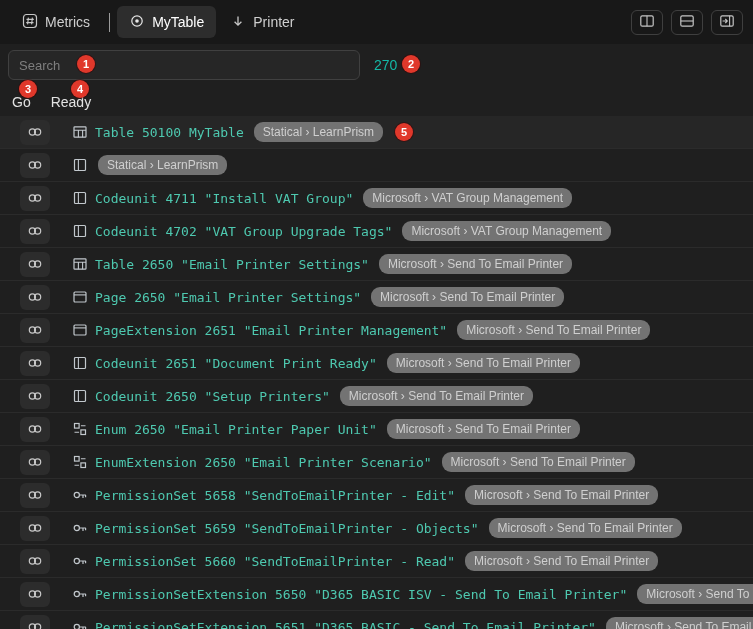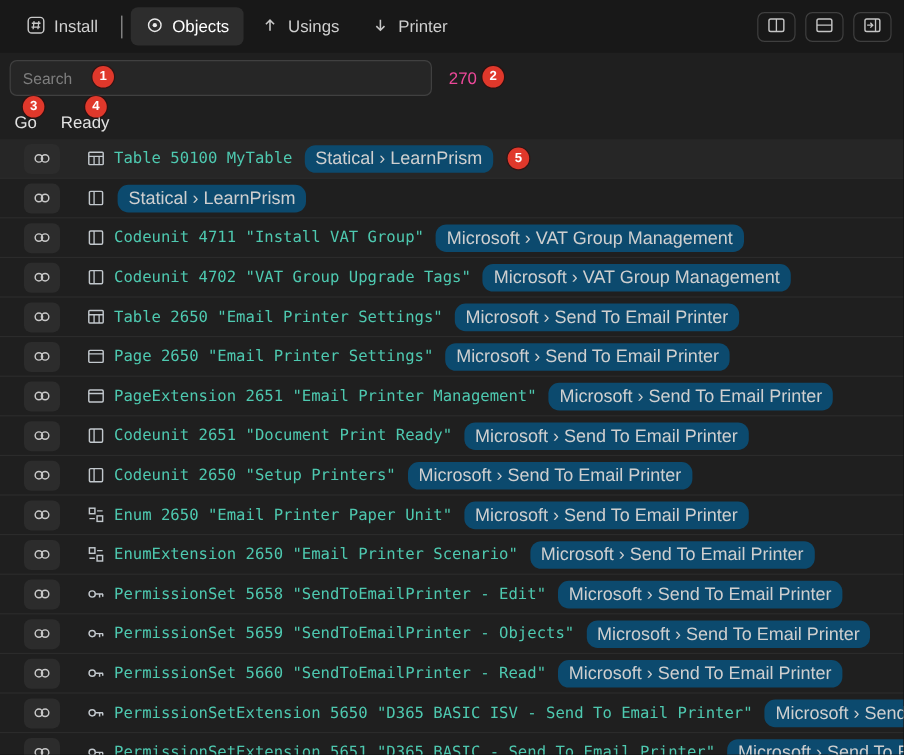--- a/index.html
+++ b/index.html
@@ -38,21 +38,21 @@
   .win-btn svg { width: 16px; height: 16px; }
   
   .search-row { display: flex; align-items: center; padding: 6px 8px 4px 8px; }
   .search-input {
     width: 352px; height: 30px;
     background: #262626; border: 1px solid #404040; border-radius: 6px;
     color: #bef264; padding: 0 10px; font-size: 13px;
     font-family: "Liberation Sans", sans-serif; outline: none;
   }
   .search-input::placeholder { color: #7e7e7e; }
-  .result-count { margin-left: 14px; font-size: 14px; color: #ec4899; }
+  .result-count { margin-left: 14px; font-size: 14px; color: #14b8a6; }
   
   .list-header {
     display: flex; gap: 20px;
     padding: 10px 0 6px 12px;
     font-size: 14px; color: #e2e2e2;
   }
   
   .object-list { width: 100%; }
   .row {
     display: flex; align-items: center;
@@ -70,22 +70,22 @@
   .go-btn svg { width: 16px; height: 16px; }
   .type-icon { width: 16px; height: 16px; margin-left: 22px; flex: none; color: #c2c8cd; }
   .obj-label {
     margin-left: 7px;
     font-family: "DejaVu Sans Mono", "Liberation Mono", monospace;
     font-size: 13px;
     color: var(--obj-color, #4EC9B0);
   }
   .ns-badge {
     margin-left: 10px; flex: none;
-    background: #0c4a6e; border-radius: 9px;
-    padding: 3px 9px; font-size: 15px; color: #cfcfcf;
+    background: #737373; border-radius: 9px;
+    padding: 3px 9px; font-size: 12px; color: #cfcfcf;
   }
   
   .annotation {
     width: 18px; height: 18px; border-radius: 50%;
     background: var(--ann-color, #E0382B); color: #ffffff;
     font-size: 11px; font-weight: bold;
     display: flex; align-items: center; justify-content: center;
     box-shadow: 0 0 0 1px rgba(60,0,0,0.45);
     flex: none;
   }
@@ -134,39 +134,31 @@
 
   <header class="topbar">
     <nav class="tabs">
       <div class="tab">
         <span>
           <svg viewBox="0 0 16 16" width="16" height="16">
             <rect x="1.5" y="1.5" width="13" height="13" rx="3" fill="none" stroke="currentColor" stroke-width="1.2"></rect>
             <path d="M6.4 4.6 5.6 11.4 M10.4 4.6 9.6 11.4 M4.5 6.4h7.3 M4.2 9.6h7.3" fill="none" stroke="currentColor" stroke-width="1.1"></path>
           </svg>
         </span>
-        <span class="tab-label">Install</span>
+        <span class="tab-label">Metrics</span>
       </div>
       <div class="tab-divider"></div>
       <div class="tab active">
         <span>
           <svg viewBox="0 0 16 16" width="16" height="16">
             <circle cx="8" cy="8" r="5.2" fill="none" stroke="currentColor" stroke-width="1.2"></circle>
             <circle cx="8" cy="8" r="1.8" fill="currentColor"></circle>
           </svg>
         </span>
-        <span class="tab-label">Objects</span>
-      </div>
-      <div class="tab">
-        <span>
-          <svg viewBox="0 0 16 16" width="16" height="16">
-            <path d="M8 12.6V4 M4.6 7.2 8 3.8l3.4 3.4" fill="none" stroke="currentColor" stroke-width="1.3"></path>
-          </svg>
-        </span>
-        <span class="tab-label">Usings</span>
+        <span class="tab-label">MyTable</span>
       </div>
       <div class="tab">
         <span>
           <svg viewBox="0 0 16 16" width="16" height="16">
             <path d="M8 3.4V12 M4.6 8.8 8 12.2l3.4-3.4" fill="none" stroke="currentColor" stroke-width="1.3"></path>
           </svg>
         </span>
         <span class="tab-label">Printer</span>
       </div>
     </nav>

